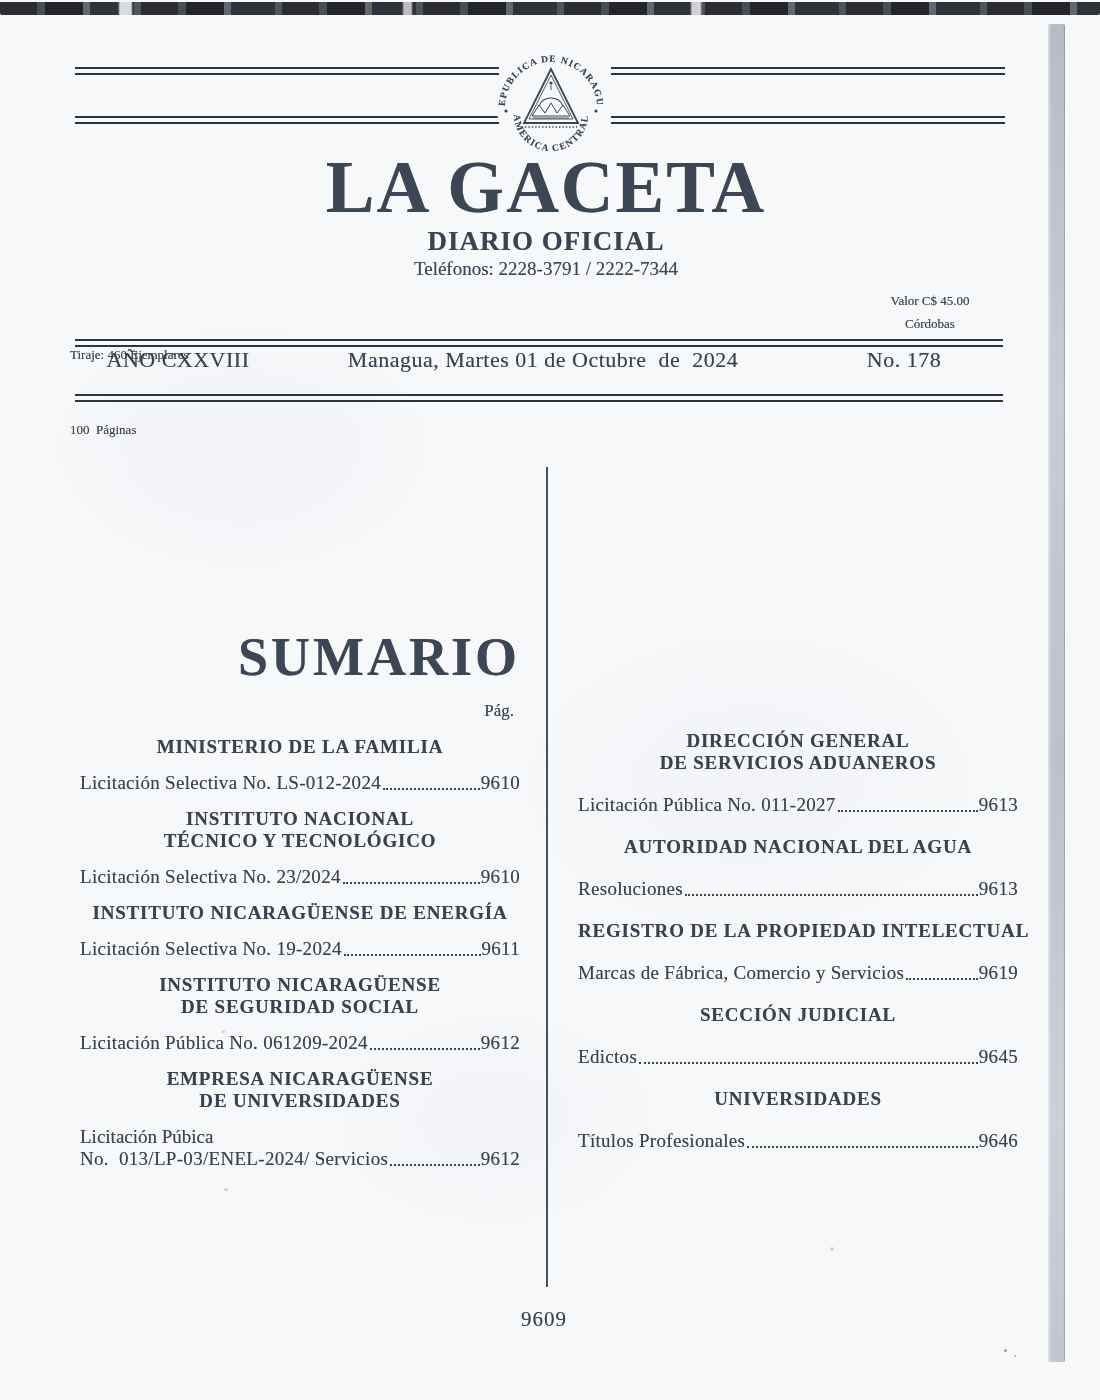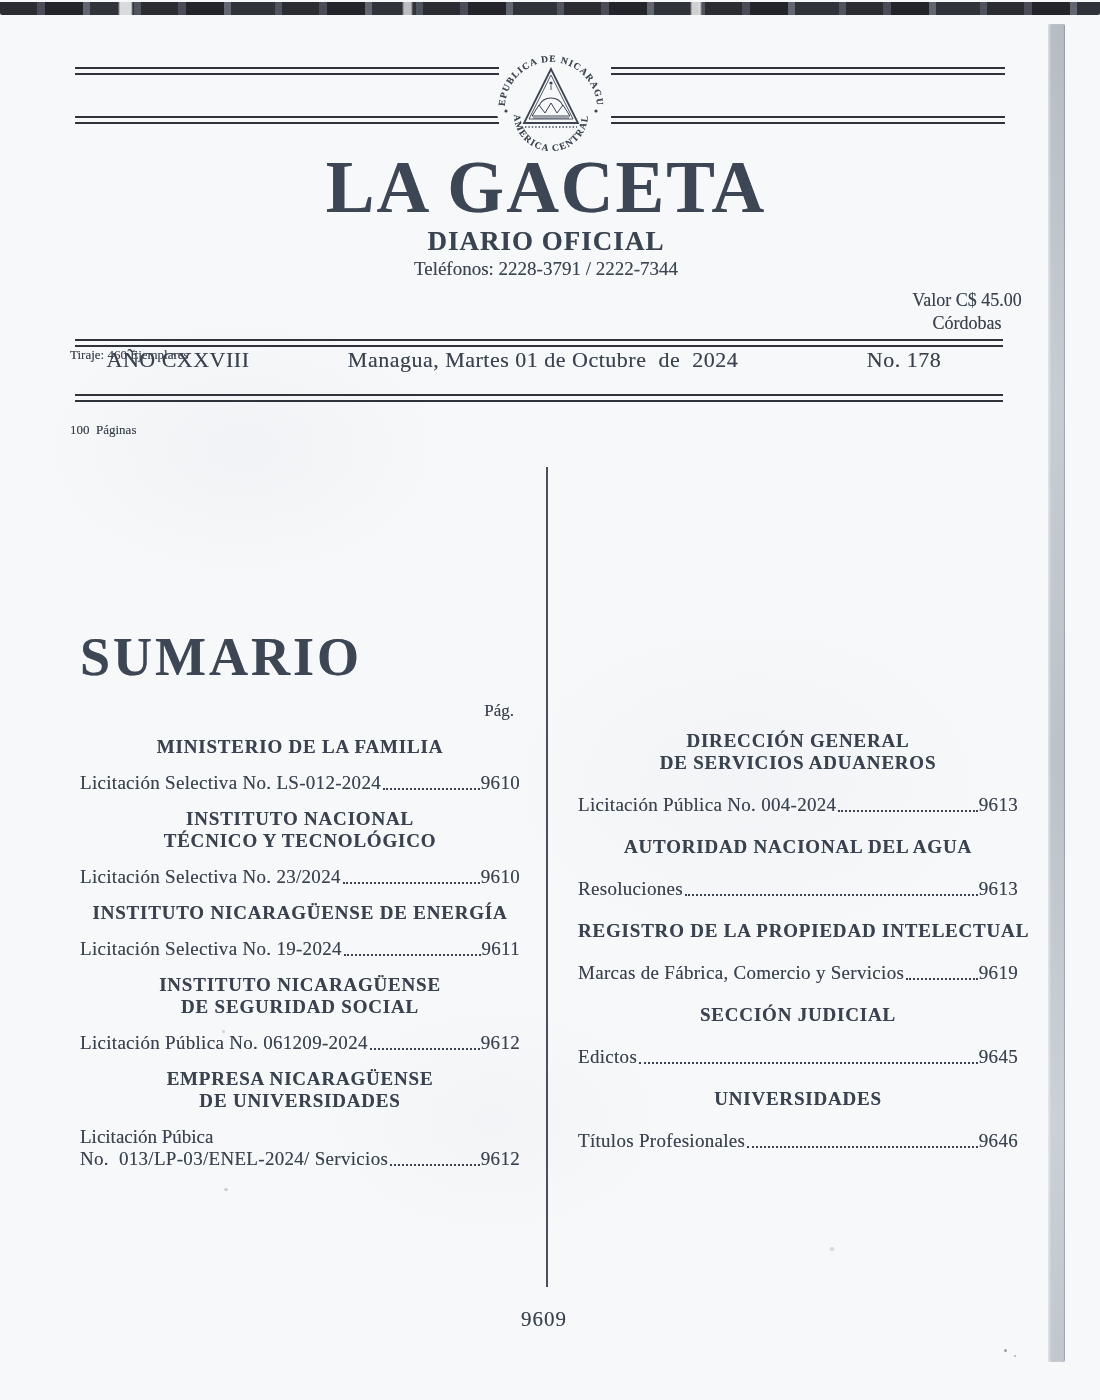--- a/index.html
+++ b/index.html
@@ -56,32 +56,32 @@
   .gazette-subtitle{
     position:absolute;left:0;right:0;top:226px;text-align:center;
     font-size:27px;font-weight:bold;letter-spacing:1px;color:#3a4350;transform:translateX(-4px);
   }
   .gazette-phones{
     position:absolute;left:0;right:0;top:258px;text-align:center;
     font-size:19px;color:#3c4552;transform:translateX(-4px);
   }
   
   .tiraje{position:absolute;left:70px;top:292px;font-size:13px;line-height:25px;white-space:pre;}
-  .valor{position:absolute;left:897px;top:289px;width:140px;text-align:center;font-size:18px;line-height:23px;}
+  .valor{position:absolute;left:860px;top:289px;width:140px;text-align:center;font-size:13px;line-height:23px;}
   
   .issue-bar{position:absolute;left:75px;top:339px;width:928px;}
   .issue-bar .bar-row{display:flex;height:47px;align-items:flex-start;}
   .issue-bar .cell{display:flex;align-items:center;justify-content:center;font-size:22px;letter-spacing:.5px;white-space:pre;}
   .cell-year{width:206px;}
   .cell-date{flex:1;}
   .cell-number{width:198px;}
   .vsep{width:9px;border-left:2.2px solid var(--ink-dark);border-right:2.2px solid var(--ink-dark);}
   
   .summary-title{
-    position:absolute;left:80px;top:626px;width:440px;text-align:left;
+    position:absolute;left:80px;top:626px;width:440px;text-align:right;
     font-size:54px;font-weight:bold;letter-spacing:3px;color:#3d4654;
   }
   .page-col-label{text-align:right;padding-right:6px;font-size:17px;margin-bottom:4px;}
   .toc-col{position:absolute;width:440px;font-size:19px;line-height:22px;}
   .toc-col-left{left:80px;top:700px;}
   .toc-col-right{left:578px;top:722px;}
   .toc-heading{text-align:center;font-weight:bold;letter-spacing:.8px;white-space:pre;}
   .toc-col-left .toc-heading,.toc-col-left .toc-item{margin-top:14px;}
   .toc-col-right .toc-heading{margin-top:20px;}
   .toc-col-right .toc-item{margin-top:20px;}
@@ -206,21 +206,21 @@
           <span class="toc-label">No.  013/LP-03/ENEL-2024/ Servicios</span>
           <span class="leader"></span>
           <span class="toc-page">9612</span>
         </div>
       </div>
     </div>
   <div class="toc-col toc-col-right">
       <div class="toc-heading"><div>DIRECCIÓN GENERAL</div><div>DE SERVICIOS ADUANEROS</div></div>
       <div class="toc-item">
         <div class="toc-line">
-          <span class="toc-label">Licitación Pública No. 004-2024</span>
+          <span class="toc-label">Licitación Pública No. 011-2027</span>
           <span class="leader"></span>
           <span class="toc-page">9613</span>
         </div>
       </div>
       <div class="toc-heading"><div>AUTORIDAD NACIONAL DEL AGUA</div></div>
       <div class="toc-item">
         <div class="toc-line">
           <span class="toc-label">Resoluciones</span>
           <span class="leader"></span>
           <span class="toc-page">9613</span>

